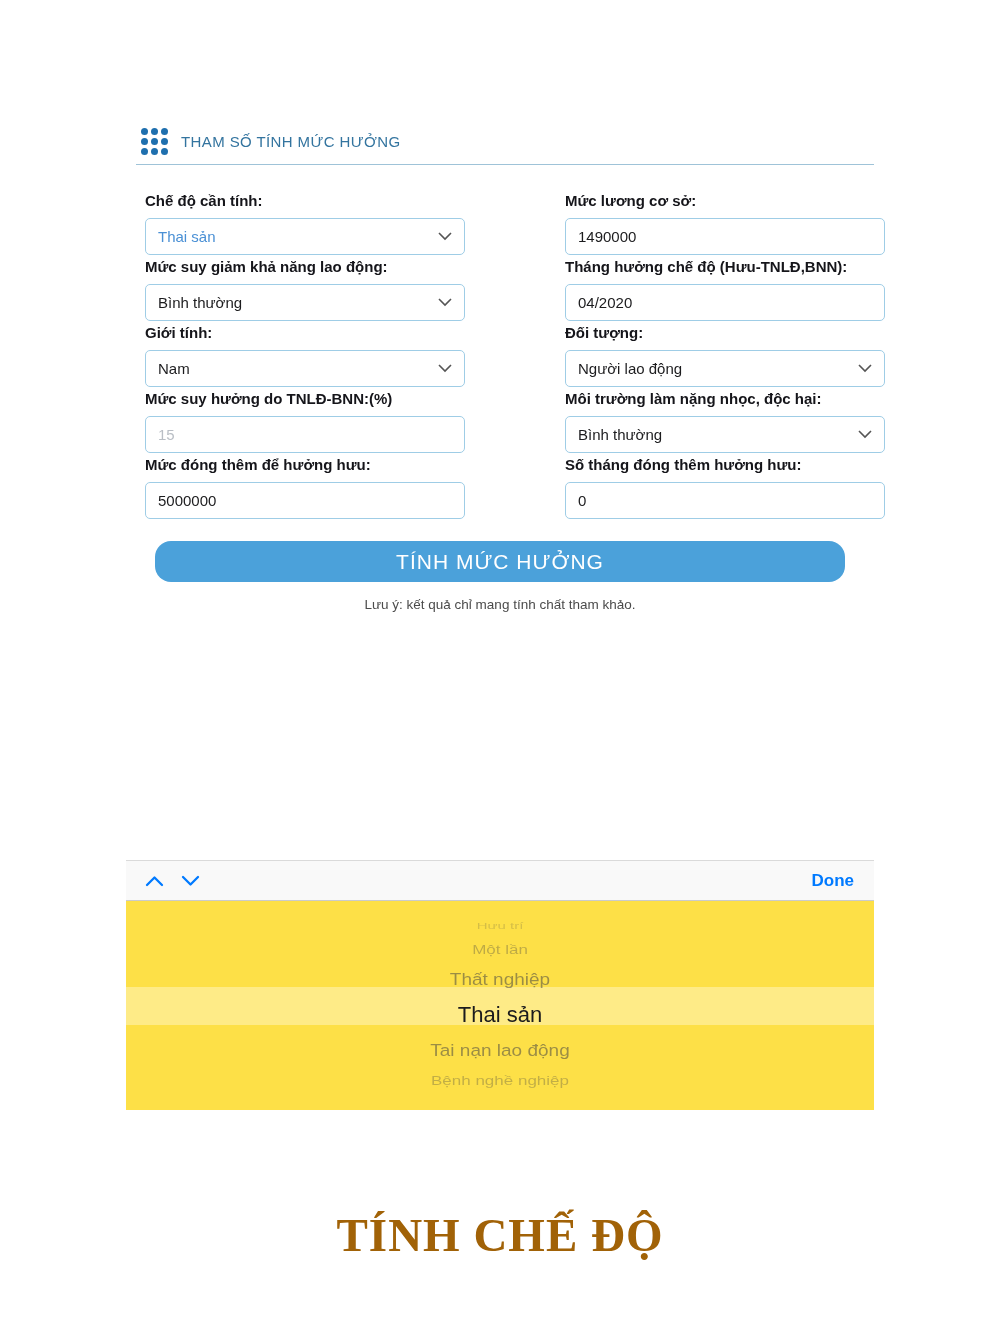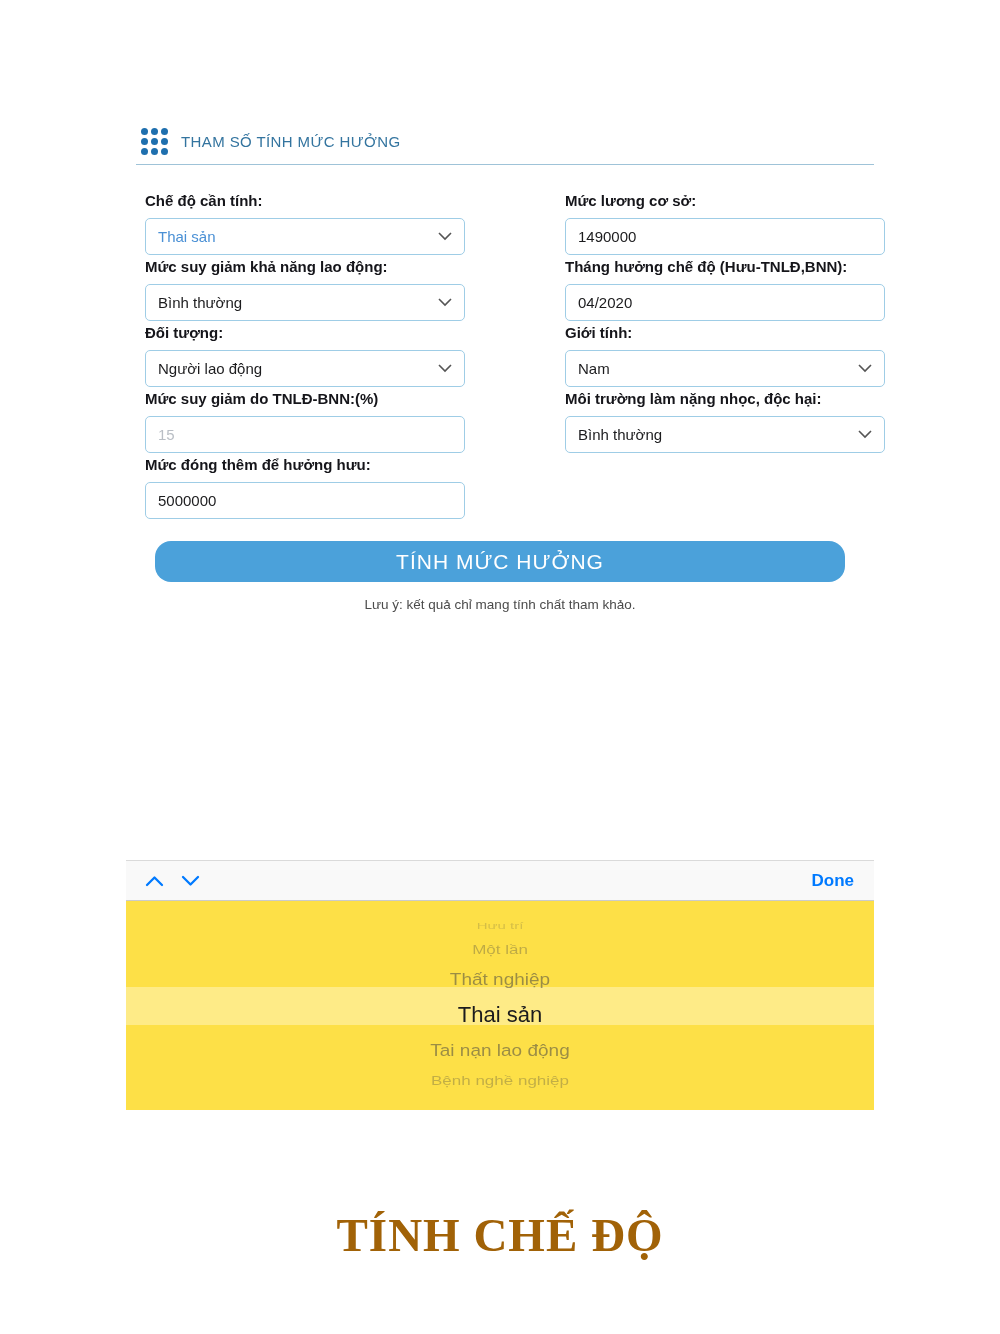--- a/index.html
+++ b/index.html
@@ -109,59 +109,63 @@
             </svg>
         </div>
       </div>
 
       <div class="field">
         <label class="field-label">Tháng hưởng chế độ (Hưu-TNLĐ,BNN):</label>
         <input class="control" value="04/2020" style="">
       </div>
 
       <div class="field">
+        <label class="field-label">Giới tính:</label>
+        <div class="control select">
+          <span>Nam</span>
+          <svg class="chev" width="14" height="9" viewBox="0 0 14 9">
+              <path d="M1 1l6 6 6-6" fill="none" stroke="#555" stroke-width="1.6"></path>
+            </svg>
+        </div>
+      </div>
+
+      <div class="field">
         <label class="field-label">Đối tượng:</label>
         <div class="control select">
           <span>Người lao động</span>
           <svg class="chev" width="14" height="9" viewBox="0 0 14 9">
               <path d="M1 1l6 6 6-6" fill="none" stroke="#555" stroke-width="1.6"></path>
             </svg>
         </div>
       </div>
 
       <div class="field">
-        <label class="field-label">Giới tính:</label>
-        <div class="control select">
-          <span>Nam</span>
-          <svg class="chev" width="14" height="9" viewBox="0 0 14 9">
-              <path d="M1 1l6 6 6-6" fill="none" stroke="#555" stroke-width="1.6"></path>
-            </svg>
-        </div>
-      </div>
-
-      <div class="field">
-        <label class="field-label">Mức suy giảm do TNLĐ-BNN:(%)</label>
+        <label class="field-label">Mức suy hưởng do TNLĐ-BNN:(%)</label>
         <input class="control" placeholder="15" style="">
       </div>
 
       <div class="field">
         <label class="field-label">Môi trường làm nặng nhọc, độc hại:</label>
         <div class="control select">
           <span>Bình thường</span>
           <svg class="chev" width="14" height="9" viewBox="0 0 14 9">
               <path d="M1 1l6 6 6-6" fill="none" stroke="#555" stroke-width="1.6"></path>
             </svg>
         </div>
       </div>
 
       <div class="field">
         <label class="field-label">Mức đóng thêm để hưởng hưu:</label>
         <input class="control" value="5000000" style="">
       </div>
 
+      <div class="field">
+        <label class="field-label">Số tháng đóng thêm hưởng hưu:</label>
+        <input class="control" value="0" style="">
+      </div>
 
     </div>
 
     <div class="submit-wrap">
       <button class="submit-btn">TÍNH MỨC HƯỞNG</button>
       <div class="note">Lưu ý: kết quả chỉ mang tính chất tham khảo.</div>
     </div>
 
     <div class="picker-block">
       <div class="toolbar">

